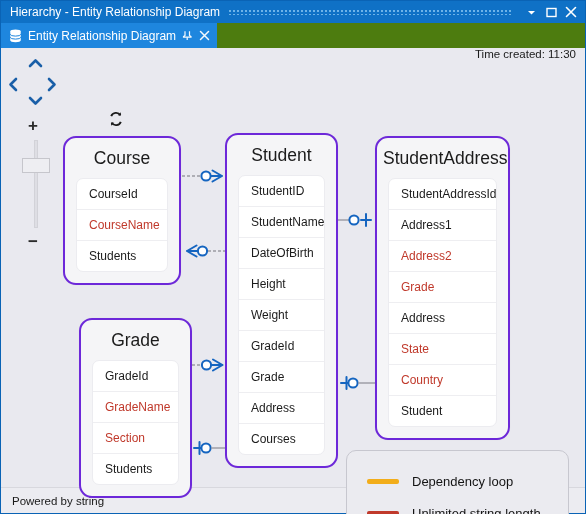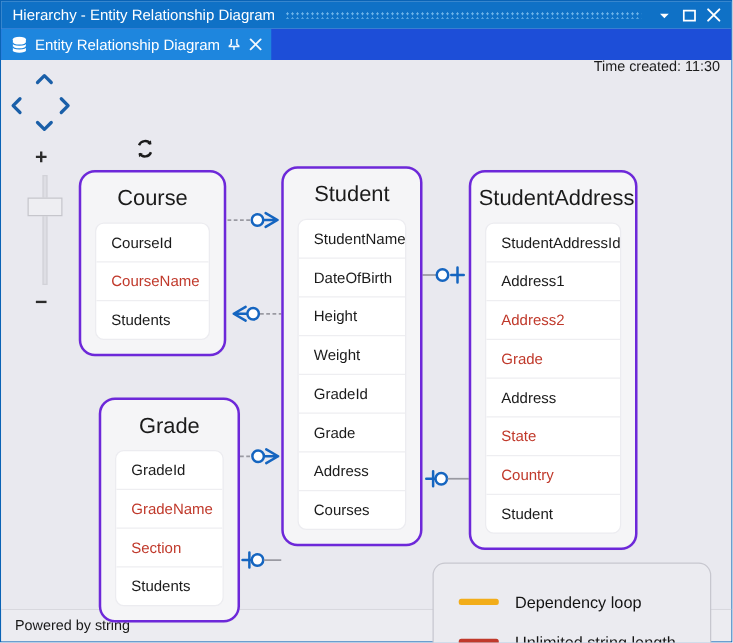--- a/index.html
+++ b/index.html
@@ -30,21 +30,21 @@
   }
   .titlebar-dots { flex:1; height:6px; margin:0 8px;
     background-image:radial-gradient(circle, #7fc0ef 0.8px, transparent 1px);
     background-size:4px 4px; opacity:.85; }
   .tb-btn { width:20px; height:20px; display:flex; align-items:center;
     justify-content:center; color:#fff; font-size:11px; }
   .tb-btn svg { display:block; }
 
   
   .tabstrip {
-    height:25px; background:#1d4ed8; display:flex; align-items:flex-end;
+    height:25px; background:#4d7c0f; display:flex; align-items:flex-end;
     flex:0 0 25px;
   }
   .tab {
     height:25px; background:#1e86de;
     display:flex; align-items:center; gap:6px;
     padding:0 7px 0 8px; color:#fff; font-size:12px; white-space:nowrap;
   }
   .tab .db-icon { display:flex; }
   .tab .pin, .tab .tabclose { opacity:.95; display:flex; align-items:center; }
 
@@ -259,20 +259,21 @@
             <div class="entity-title">Course</div>
             <div class="entity-fields">
               <div class="field">CourseId</div>
               <div class="field red">CourseName</div>
               <div class="field">Students</div>
             </div>
           </div>
           <div class="entity" style="left: 224px; top: 85px; width: 113px;">
             <div class="entity-title">Student</div>
             <div class="entity-fields">
+              <div class="field">StudentID</div>
               <div class="field">StudentName</div>
               <div class="field">DateOfBirth</div>
               <div class="field">Height</div>
               <div class="field">Weight</div>
               <div class="field">GradeId</div>
               <div class="field">Grade</div>
               <div class="field">Address</div>
               <div class="field">Courses</div>
             </div>
           </div>

